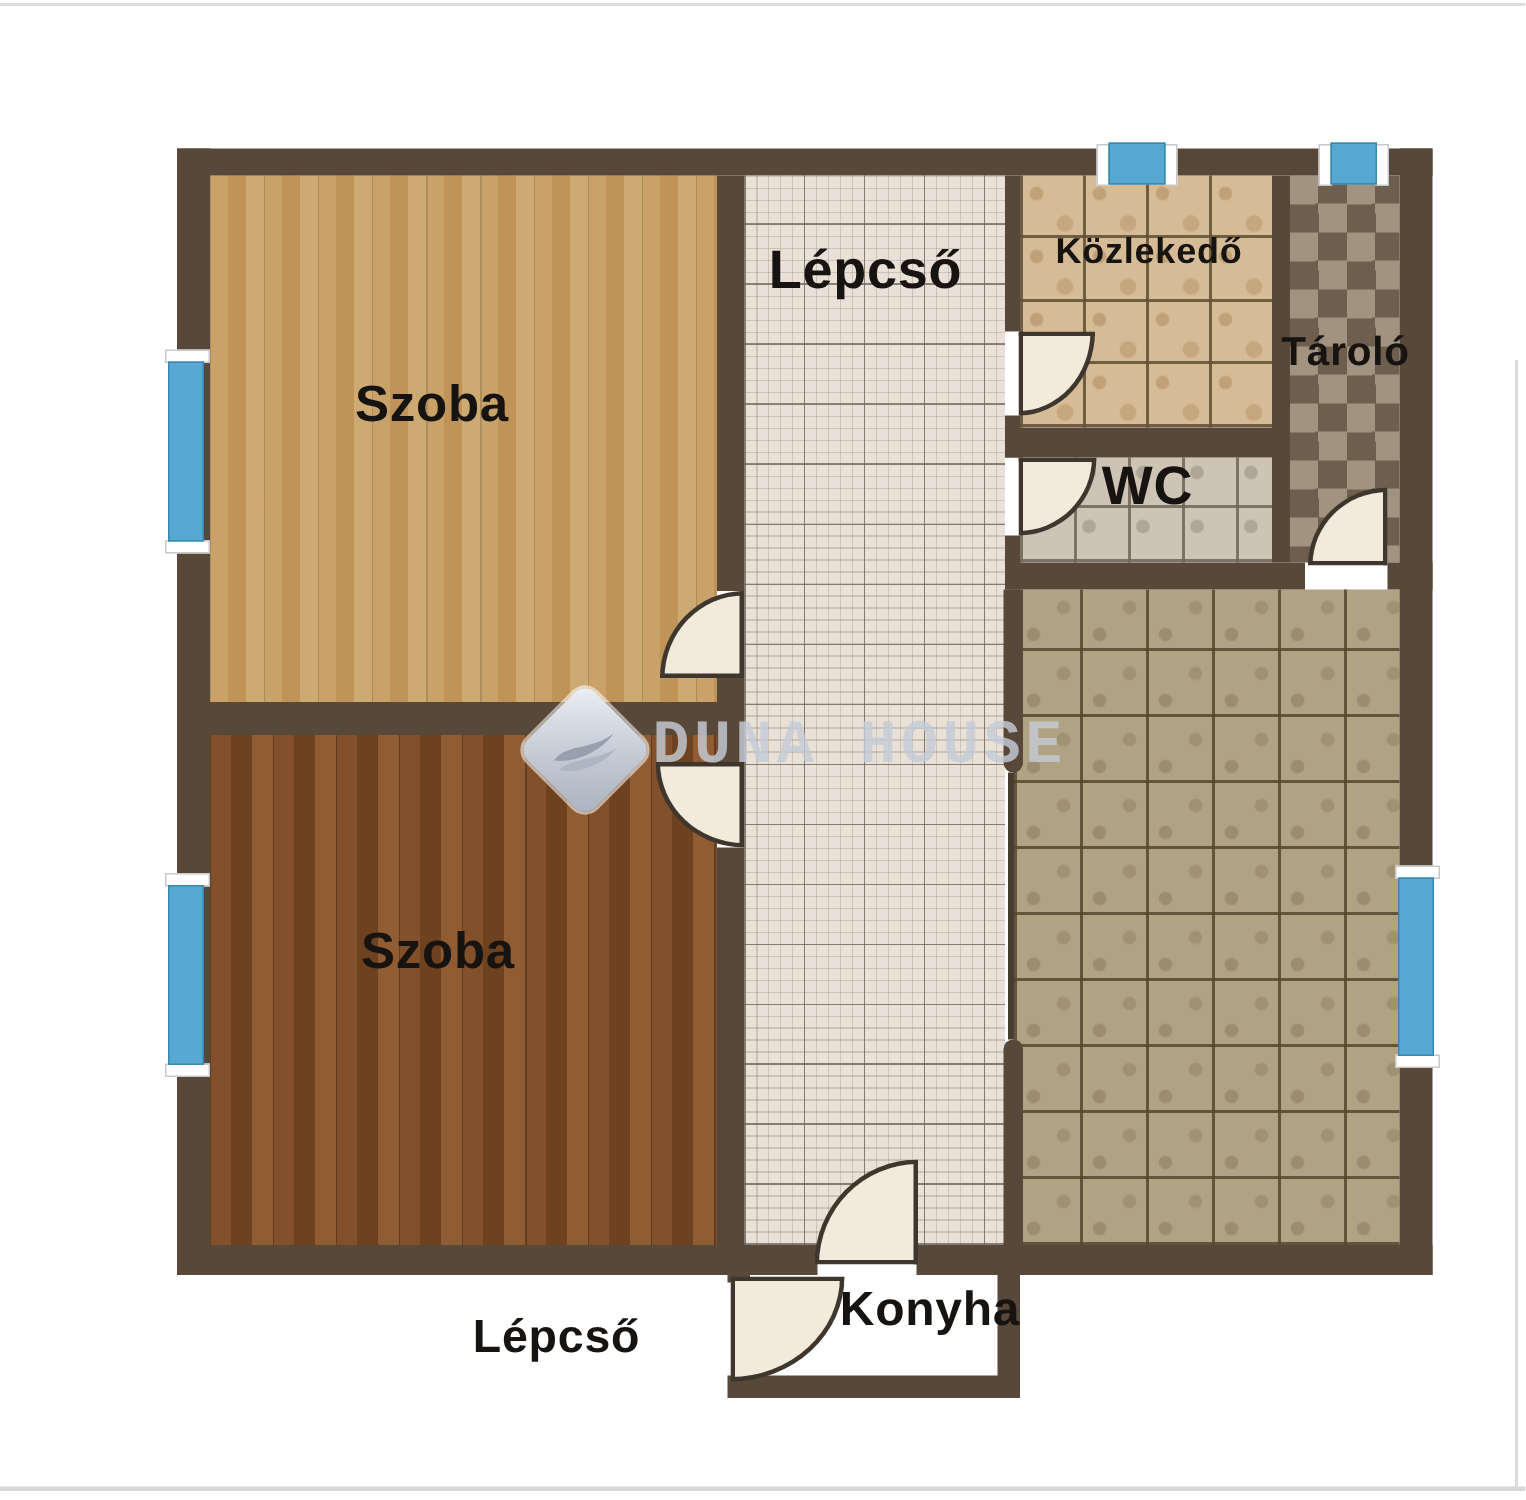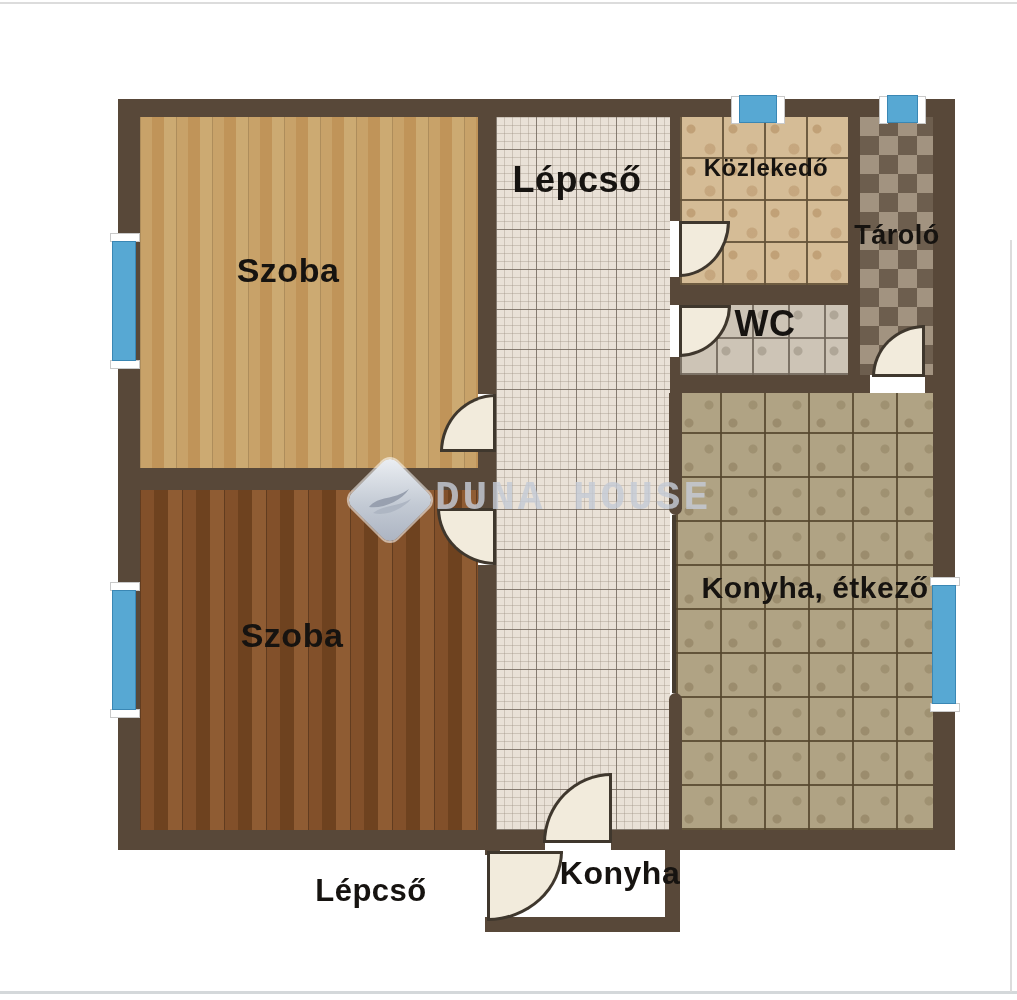--- a/index.html
+++ b/index.html
@@ -206,17 +206,16 @@
     </div>
     <div id="wm-text">Duna House</div>
   </div>
 
   <div class="room-label" id="label-szoba-top">Szoba</div>
   <div class="room-label" id="label-szoba-bottom">Szoba</div>
   <div class="room-label" id="label-lepcso">Lépcső</div>
   <div class="room-label" id="label-furdoszoba">Közlekedő</div>
   <div class="room-label" id="label-tarolo">Tároló</div>
   <div class="room-label" id="label-wc">WC</div>
-  <div class="room-label" id="label-konyha">Konyha, étkező</div>
   <div class="room-label" id="label-terasz">Konyha</div>
   <div class="room-label" id="label-bejarat">Lépcső</div>
 
 </div>
 
 </body></html>

